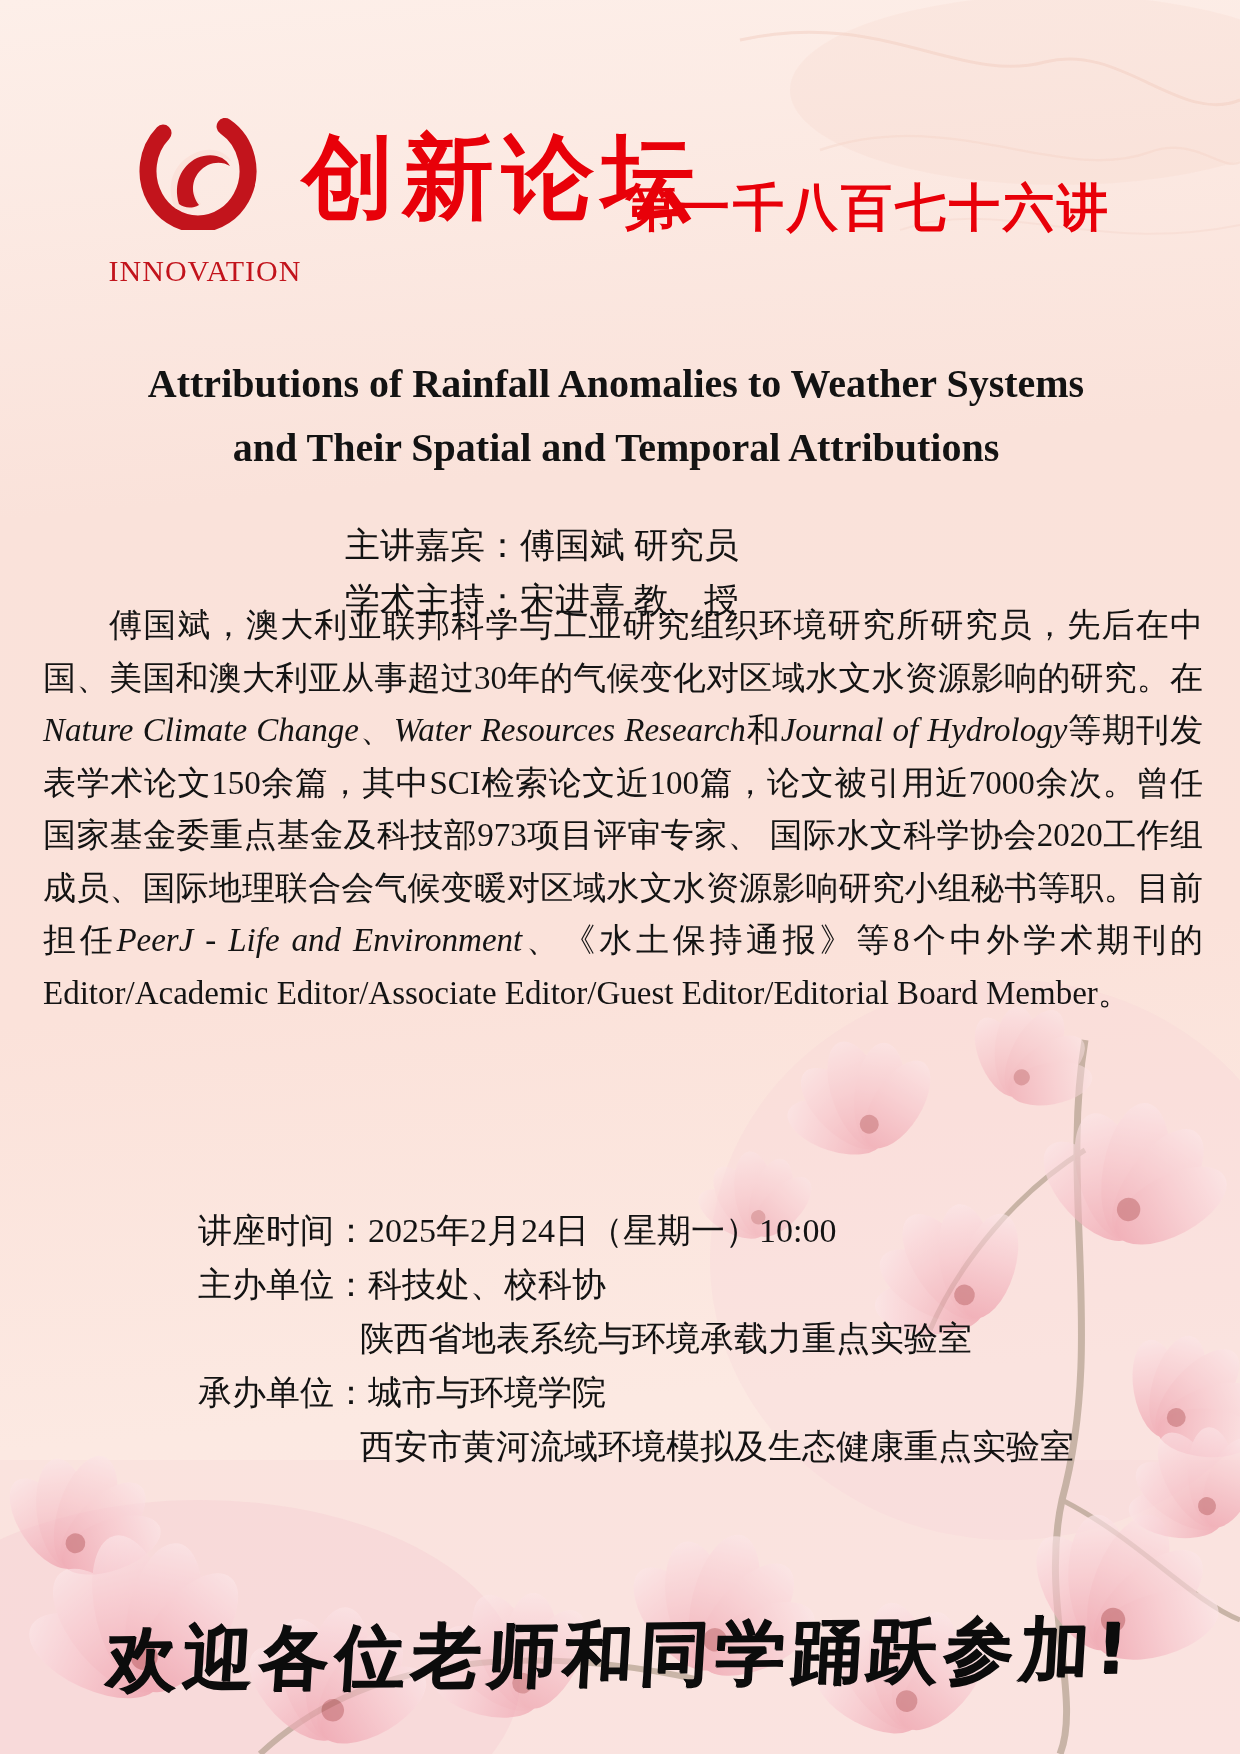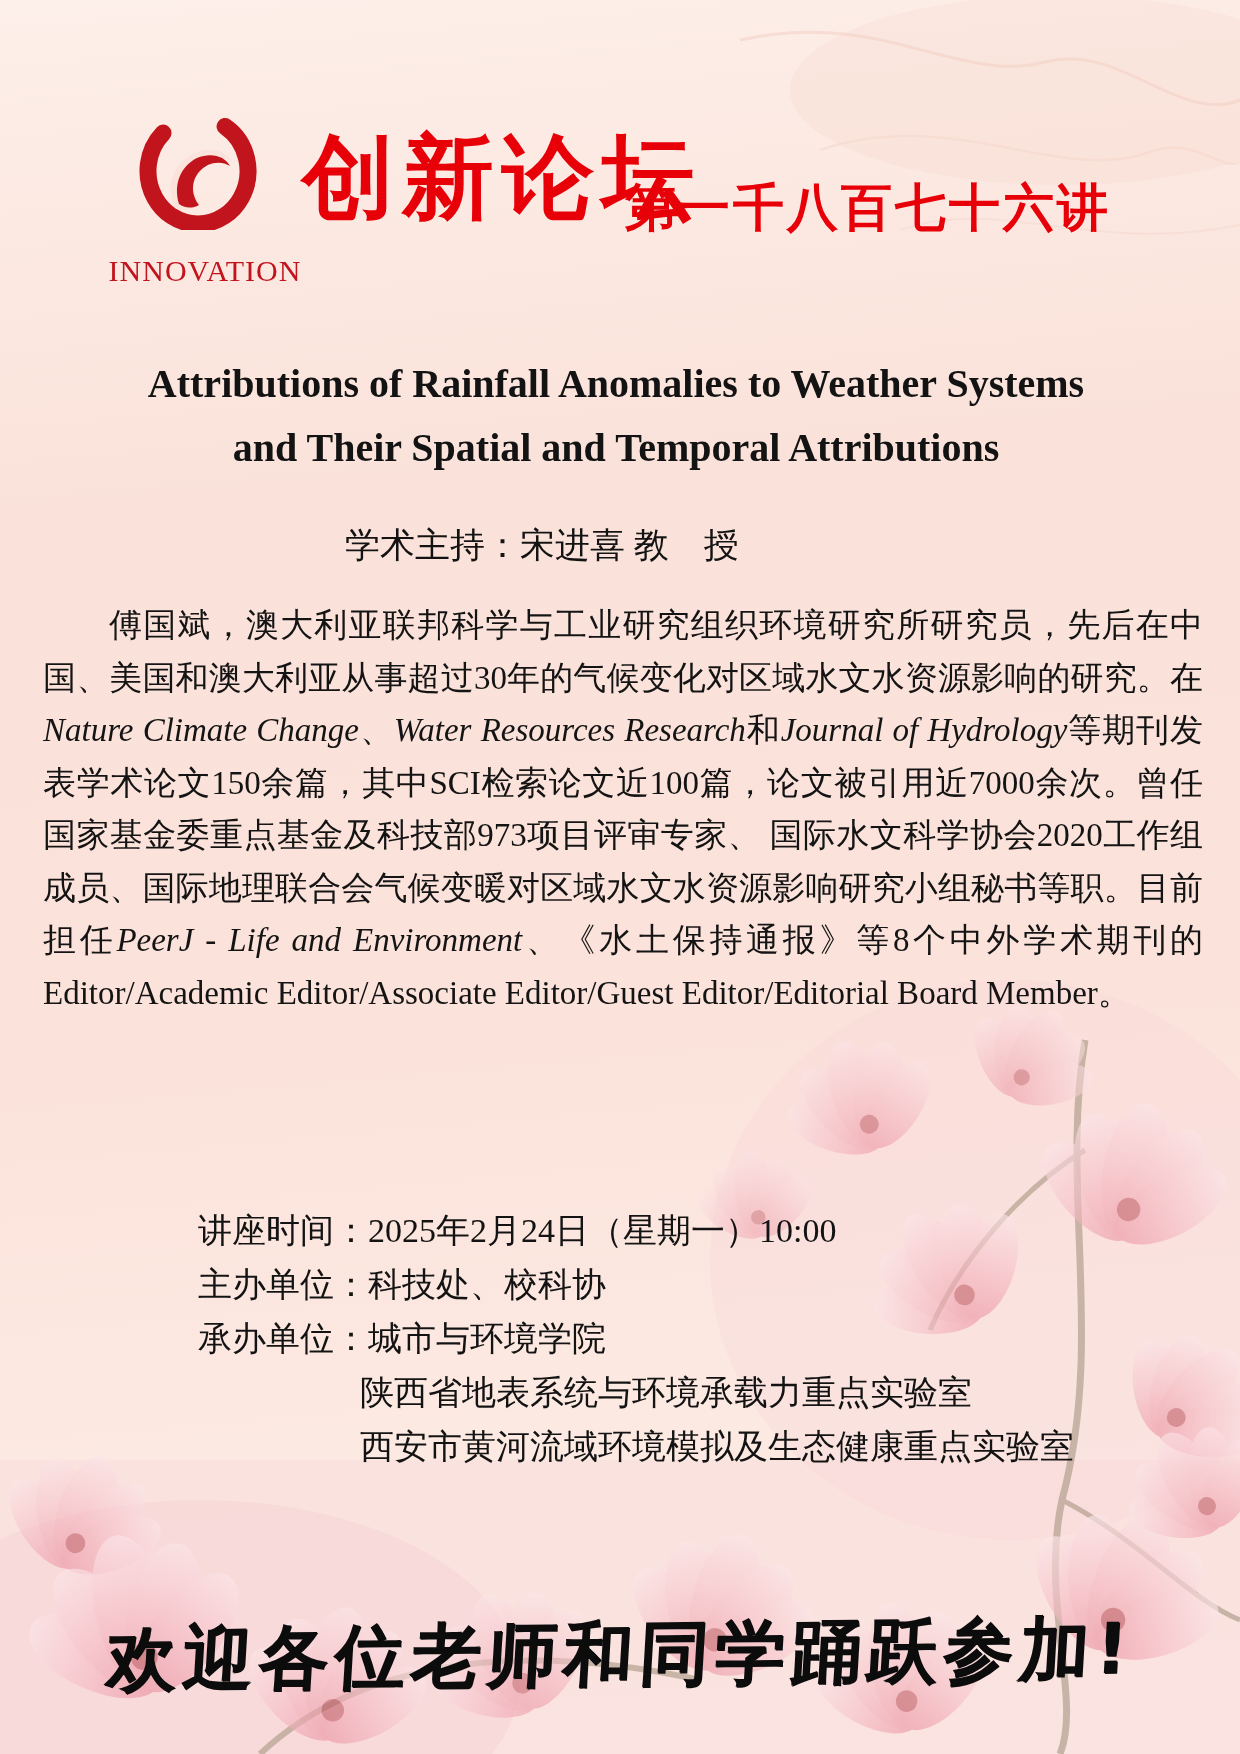--- a/index.html
+++ b/index.html
@@ -140,29 +140,30 @@
 
     <div class="forum-title">创新论坛</div>
     <div class="lecture-number">第一千八百七十六讲</div>
 
     <div class="etitle">
       <div>Attributions of Rainfall Anomalies to Weather Systems</div>
       <div>and Their Spatial and Temporal Attributions</div>
     </div>
 
     <div class="speakers">
+      <div><span>主讲嘉宾：</span><span>傅国斌 研究员</span></div>
       <div><span>学术主持：</span><span>宋进喜 教　授</span></div>
     </div>
 
     <p class="bio"><span>傅国斌，澳大利亚联邦科学与工业研究组织环境研究所研究员，先后在中国、美国和澳大利亚从事超过30年的气候变化对区域水文水资源影响的研究。在</span><i>Nature Climate Change</i><span>、</span><i>Water Resources Research</i><span>和</span><i>Journal of Hydrology</i><span>等期刊发表学术论文150余篇，其中SCI检索论文近100篇，论文被引用近7000余次。曾任国家基金委重点基金及科技部973项目评审专家、 国际水文科学协会2020工作组成员、国际地理联合会气候变暖对区域水文水资源影响研究小组秘书等职。目前担任</span><i>PeerJ - Life and Environment</i><span>、《水土保持通报》等8个中外学术期刊的Editor/Academic Editor/Associate Editor/Guest Editor/Editorial Board Member。</span></p>
 
     <div class="details">
       <div class="detail-row"><span>讲座时间：</span><span>2025年2月24日（星期一）10:00</span></div>
       <div class="detail-row"><span>主办单位：</span><span>科技处、校科协</span></div>
+      <div class="detail-row indent"><span>陕西省地表系统与环境承载力重点实验室</span></div>
       <div class="detail-row"><span>承办单位：</span><span>城市与环境学院</span></div>
-      <div class="detail-row indent"><span>陕西省地表系统与环境承载力重点实验室</span></div>
       <div class="detail-row indent"><span>西安市黄河流域环境模拟及生态健康重点实验室</span></div>
     </div>
 
     <div class="welcome">欢迎各位老师和同学踊跃参加!</div>
 
   </div>
 </div>
 
 </body></html>

